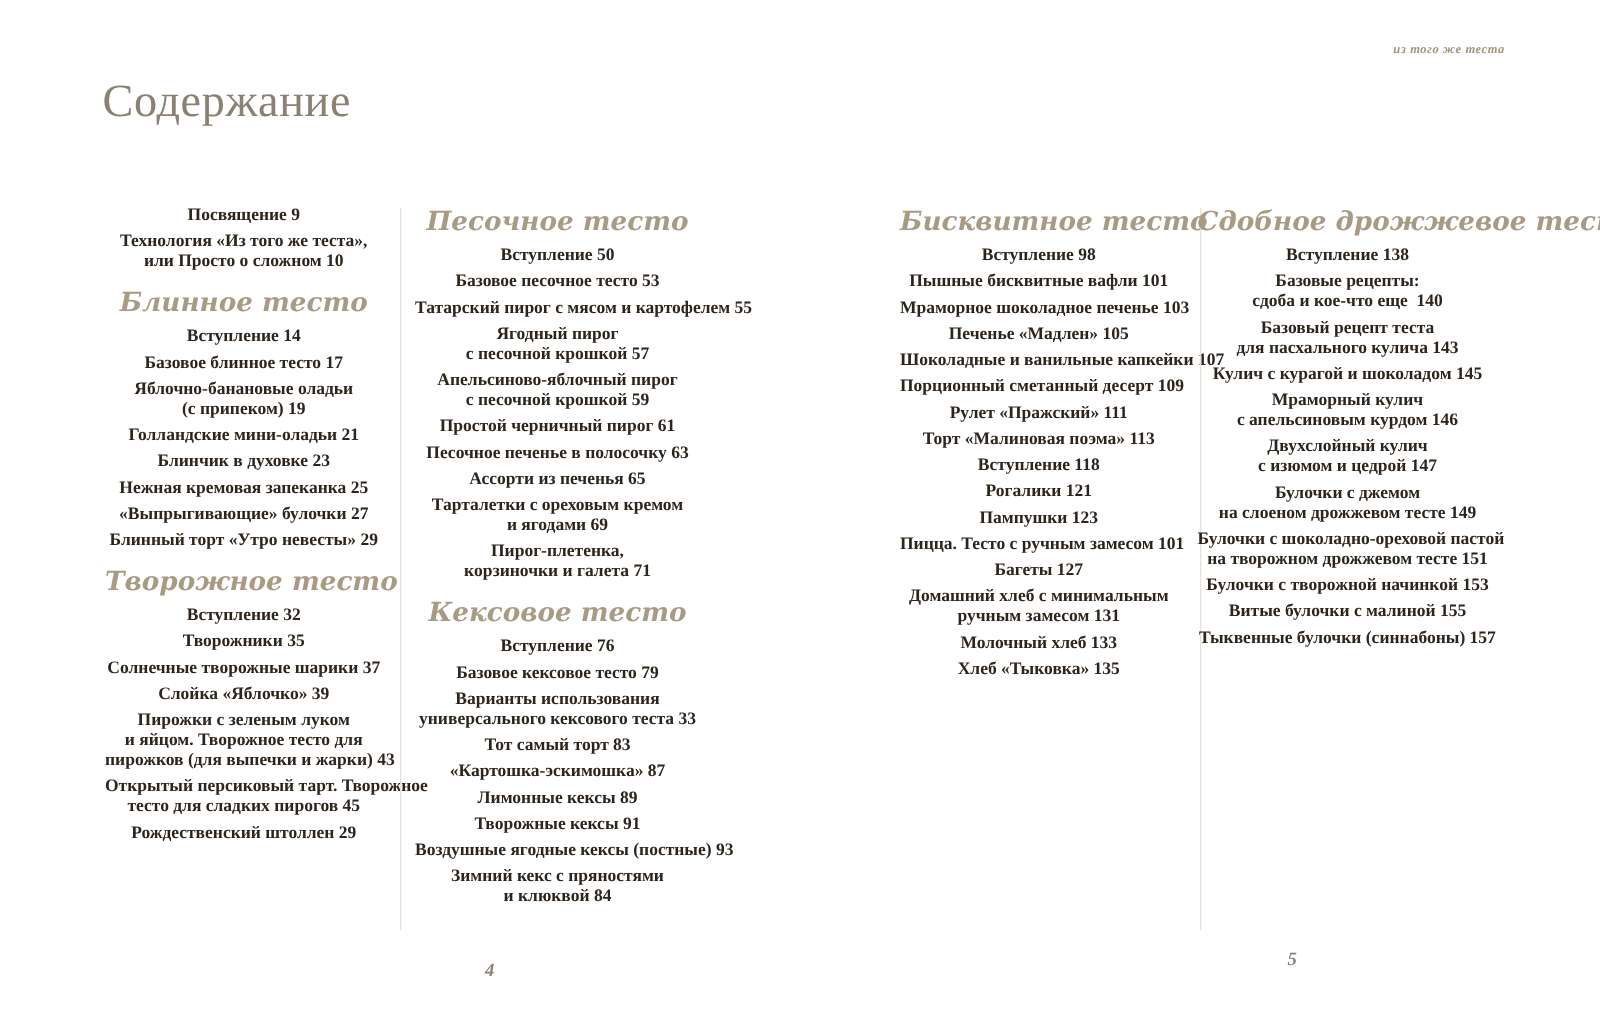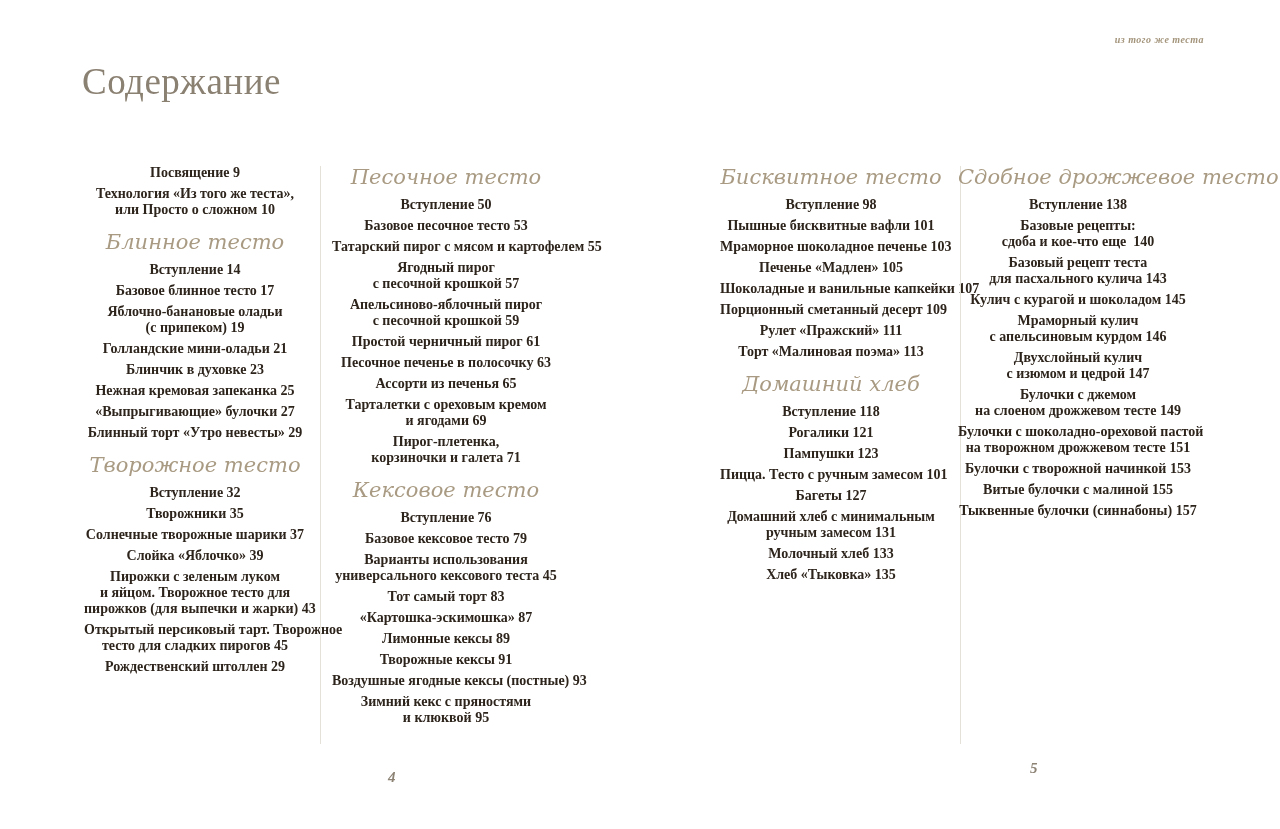--- a/index.html
+++ b/index.html
@@ -51,21 +51,21 @@
     font-size: 14px;
     font-weight: 700;
     line-height: 16px;
     color: var(--text-color);
     margin-bottom: 5px;
     white-space: pre;
   }
   .section-heading {
     font-family: "DejaVu Serif", serif;
     font-style: italic;
-    font-weight: 400;
+    font-weight: 700;
     font-size: 21px;
     line-height: 24px;
     color: var(--heading-color);
     margin: 12px 0 8px 0;
     white-space: pre;
   }
   .col > .section-heading:first-child { margin-top: 0; }
   .divider {
     position: absolute;
     top: 166px;
@@ -131,40 +131,39 @@
     <div class="toc-item block">Песочное печенье в полосочку 63</div>
     <div class="toc-item block">Ассорти из печенья 65</div>
     <div class="toc-item block">Тарталетки с ореховым кремом
 и ягодами 69</div>
     <div class="toc-item block">Пирог-плетенка,
 корзиночки и галета 71</div>
     <div class="section-heading block">Кексовое тесто</div>
     <div class="toc-item block">Вступление 76</div>
     <div class="toc-item block">Базовое кексовое тесто 79</div>
     <div class="toc-item block">Варианты использования
-универсального кексового теста 45</div>
+универсального кексового теста 33</div>
     <div class="toc-item block">Тот самый торт 83</div>
     <div class="toc-item block">«Картошка-эскимошка» 87</div>
     <div class="toc-item block">Лимонные кексы 89</div>
     <div class="toc-item block">Творожные кексы 91</div>
     <div class="toc-item block">Воздушные ягодные кексы (постные) 93</div>
     <div class="toc-item block">Зимний кекс с пряностями
-и клюквой 95</div>
+и клюквой 84</div>
   </div>
 <div class="col col3">
     <div class="section-heading block">Бисквитное тесто</div>
     <div class="toc-item block">Вступление 98</div>
     <div class="toc-item block">Пышные бисквитные вафли 101</div>
     <div class="toc-item block">Мраморное шоколадное печенье 103</div>
     <div class="toc-item block">Печенье «Мадлен» 105</div>
     <div class="toc-item block">Шоколадные и ванильные капкейки 107</div>
     <div class="toc-item block">Порционный сметанный десерт 109</div>
     <div class="toc-item block">Рулет «Пражский» 111</div>
     <div class="toc-item block">Торт «Малиновая поэма» 113</div>
-    <div class="section-heading block">Домашний хлеб</div>
     <div class="toc-item block">Вступление 118</div>
     <div class="toc-item block">Рогалики 121</div>
     <div class="toc-item block">Пампушки 123</div>
     <div class="toc-item block">Пицца. Тесто с ручным замесом 101</div>
     <div class="toc-item block">Багеты 127</div>
     <div class="toc-item block">Домашний хлеб с минимальным
 ручным замесом 131</div>
     <div class="toc-item block">Молочный хлеб 133</div>
     <div class="toc-item block">Хлеб «Тыковка» 135</div>
   </div>

